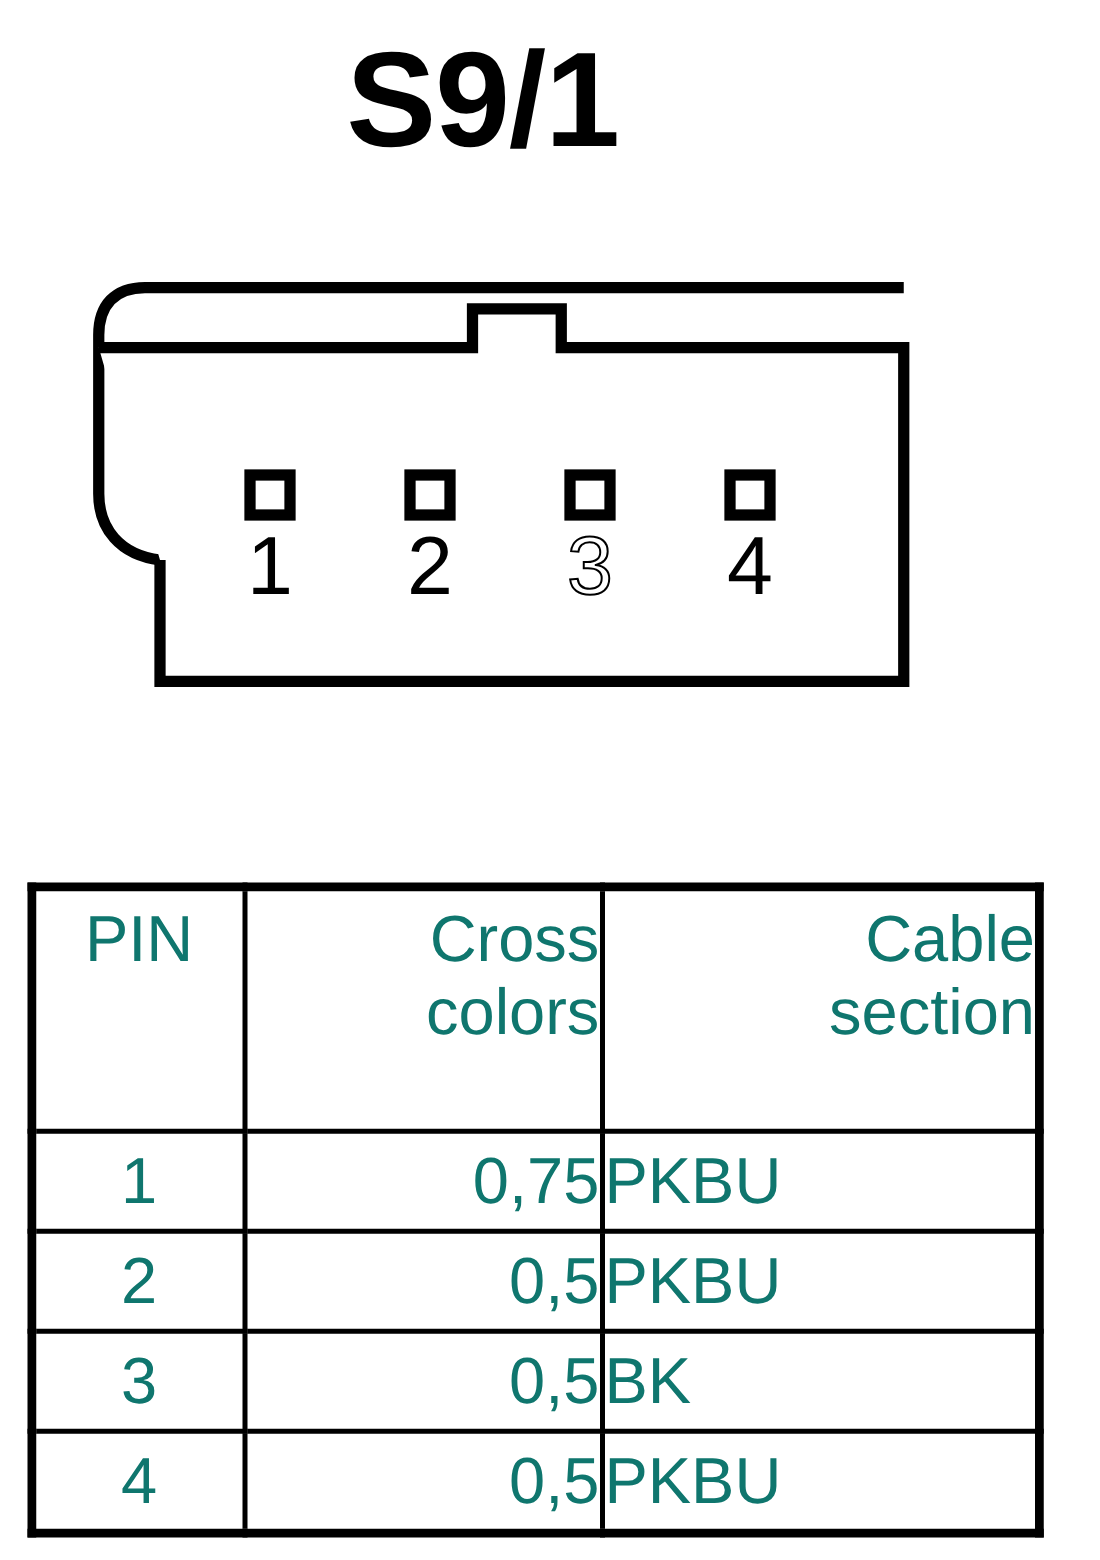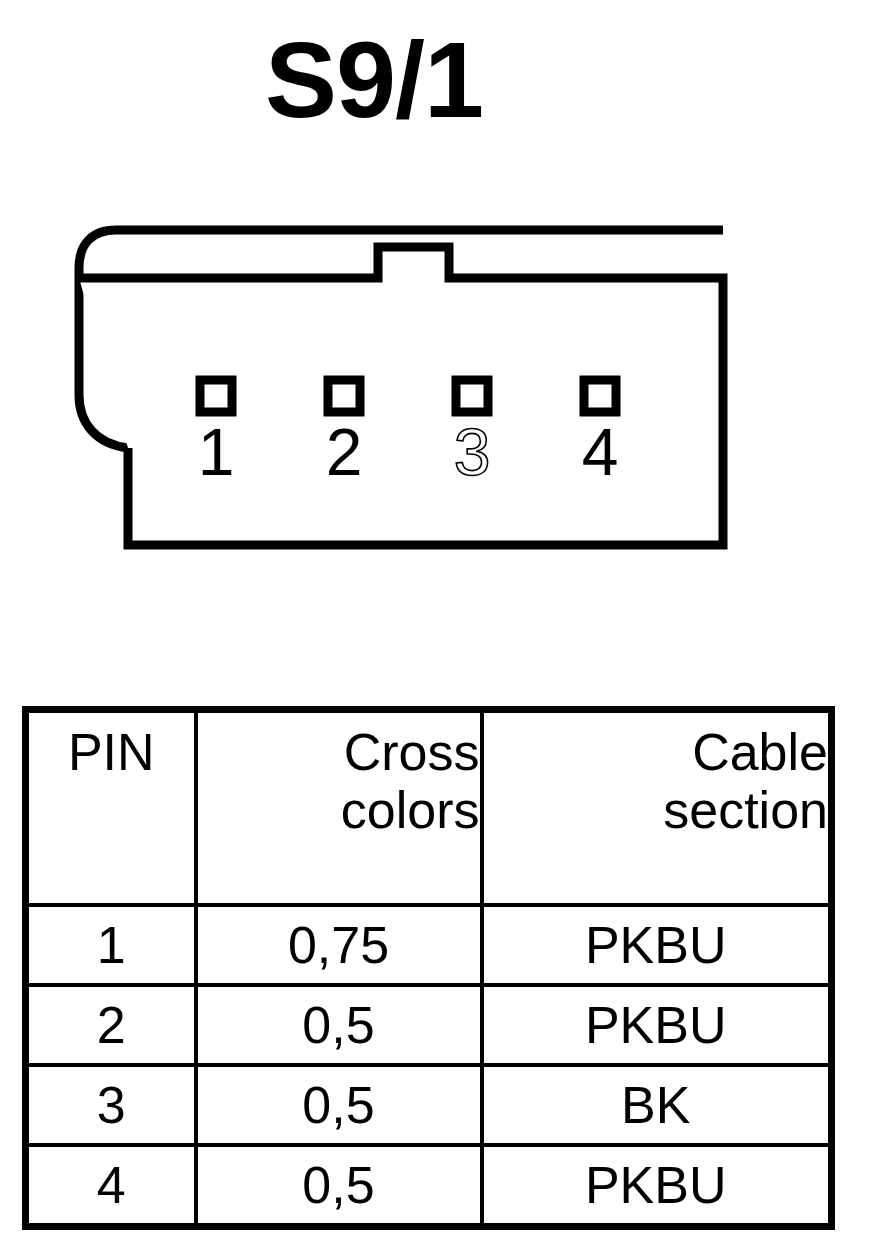--- a/index.html
+++ b/index.html
@@ -24,20 +24,21 @@
     top: 22px;
     width: 748px;
     text-align: center;
     font-family: "Liberation Sans", sans-serif;
     font-weight: bold;
     font-size: 108px;
     line-height: 1.08;
     letter-spacing: -1px;
     color: #000000;
     white-space: nowrap;
+    padding-left: 12px;
   }
 
   
   .connector-wrap {
     position: absolute;
     left: 0;
     top: 190px;
     width: 880px;
     height: 400px;
   }
@@ -63,21 +64,21 @@
   table.pin-table col.c-section  { width: 286px; }
   table.pin-table col.c-colors   { width: 350px; }
 
   table.pin-table th,
   table.pin-table td {
     border: 4px solid #000000;
     font-family: "Liberation Sans", sans-serif;
     font-weight: normal;
     font-size: 52px;
     line-height: 1.12;
-    color: #000000;
+    color: #0f766e;
     padding: 0;
     vertical-align: top;
   }
 
   
   table.pin-table thead th {
     height: 180px;
     padding: 10px 0 0 0;
     vertical-align: top;
   }
@@ -94,25 +95,25 @@
 
   
   table.pin-table tbody td {
     height: 76px;
     vertical-align: middle;
   }
   td.d-pin {
     text-align: center;
   }
   td.d-section {
-    text-align: center;
+    text-align: right;
     padding-left: 18px;
   }
   td.d-colors {
-    text-align: center;
+    text-align: left;
     padding-left: 18px;
   }
 </style>
 </head>
 <body>
 
 <div class="title">S9/1</div>
 
 <div class="connector-wrap">
   <svg class="connector-svg" width="880" height="400" viewBox="0 0 880 400" xmlns="http://www.w3.org/2000/svg">

